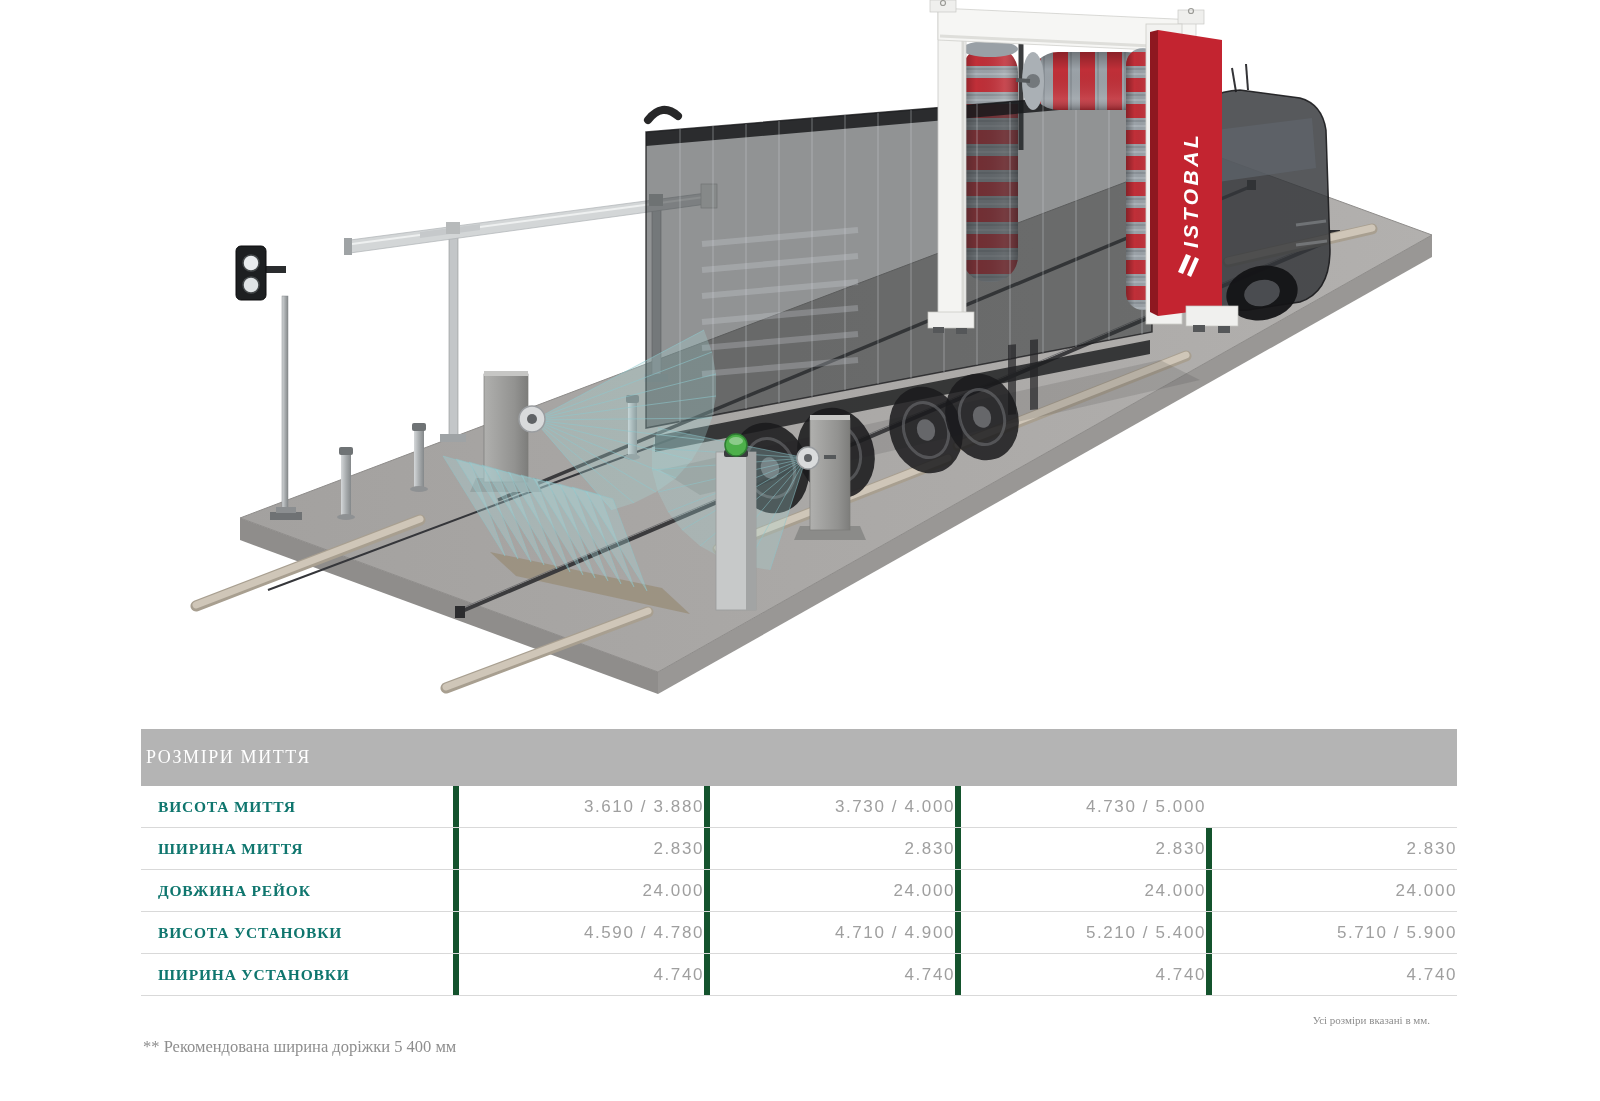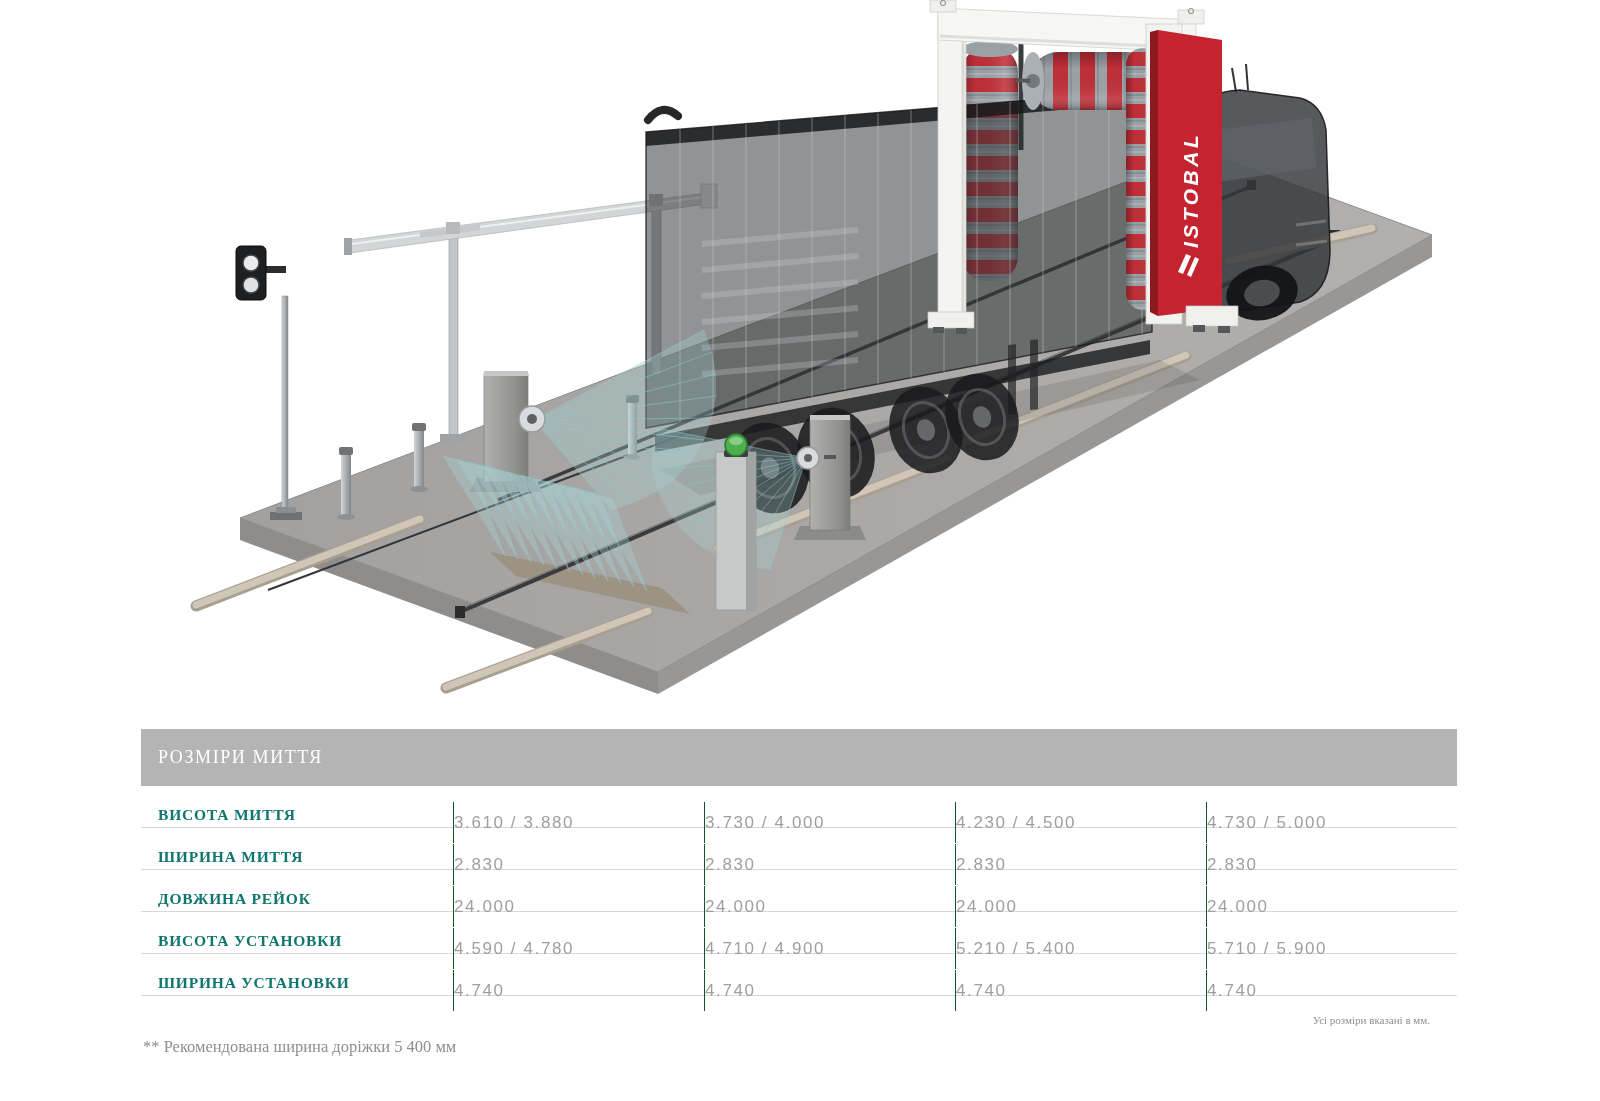--- a/index.html
+++ b/index.html
@@ -3,28 +3,28 @@
 <meta charset="utf-8">
 <style>
   html,body{margin:0;padding:0;background:#ffffff;}
   .page{position:relative;width:1600px;height:1101px;background:#fff;overflow:hidden;
         font-family:"Liberation Sans",sans-serif;}
   .illus{position:absolute;left:0;top:0;width:1600px;height:710px;}
   
   .spec{position:absolute;left:141px;top:729px;width:1316px;}
   .spec-header{height:57px;line-height:57px;background:#b4b4b4;color:#ffffff;
     font-family:"Liberation Serif",serif;font-size:18px;letter-spacing:1.6px;
-    padding-left:17px;font-weight:500;}
+    padding-left:5px;font-weight:500;}
   .trow{display:grid;grid-template-columns:312px 1fr 1fr 1fr 1fr;
     border-bottom:1px solid #d9d9d9;height:41px;align-items:center;}
   .tlabel{font-family:"Liberation Serif",serif;font-size:15.5px;font-weight:600;
     color:#0f766e;letter-spacing:0.8px;padding-left:17px;}
   .tval{font-family:"Liberation Sans",sans-serif;font-size:17px;color:#9f9f9f;
-    letter-spacing:1.6px;text-align:left;border-left:1px solid #14532d;
-    line-height:41px;height:41px;margin-top:16px;}
+    letter-spacing:1.6px;text-align:right;border-left:6px solid #14532d;
+    line-height:41px;height:41px;}
   
   .fnotes{position:absolute;left:143px;top:1018px;width:555px;
     font-family:"Liberation Serif",serif;font-size:16.5px;color:#8e8e8e;line-height:23px;}
   .fnote2{margin-top:17px;}
   .unit-note{position:absolute;right:170px;top:1014px;width:420px;text-align:right;
     font-family:"Liberation Serif",serif;font-size:11px;color:#8e8e8e;}
 </style>
 </head>
 <body>
 
@@ -336,21 +336,20 @@
     </g>
   </svg>
 
   <div class="spec">
     <div class="spec-header">РОЗМІРИ МИТТЯ</div>
     <div>
         <div class="trow">
           <div class="tlabel">ВИСОТА МИТТЯ</div>
           <div class="tval">3.610 / 3.880</div>
           <div class="tval">3.730 / 4.000</div>
-          <div class="tval">4.230 / 4.500</div>
           <div class="tval">4.730 / 5.000</div>
         </div>
         <div class="trow">
           <div class="tlabel">ШИРИНА МИТТЯ</div>
           <div class="tval">2.830</div>
           <div class="tval">2.830</div>
           <div class="tval">2.830</div>
           <div class="tval">2.830</div>
         </div>
         <div class="trow">

